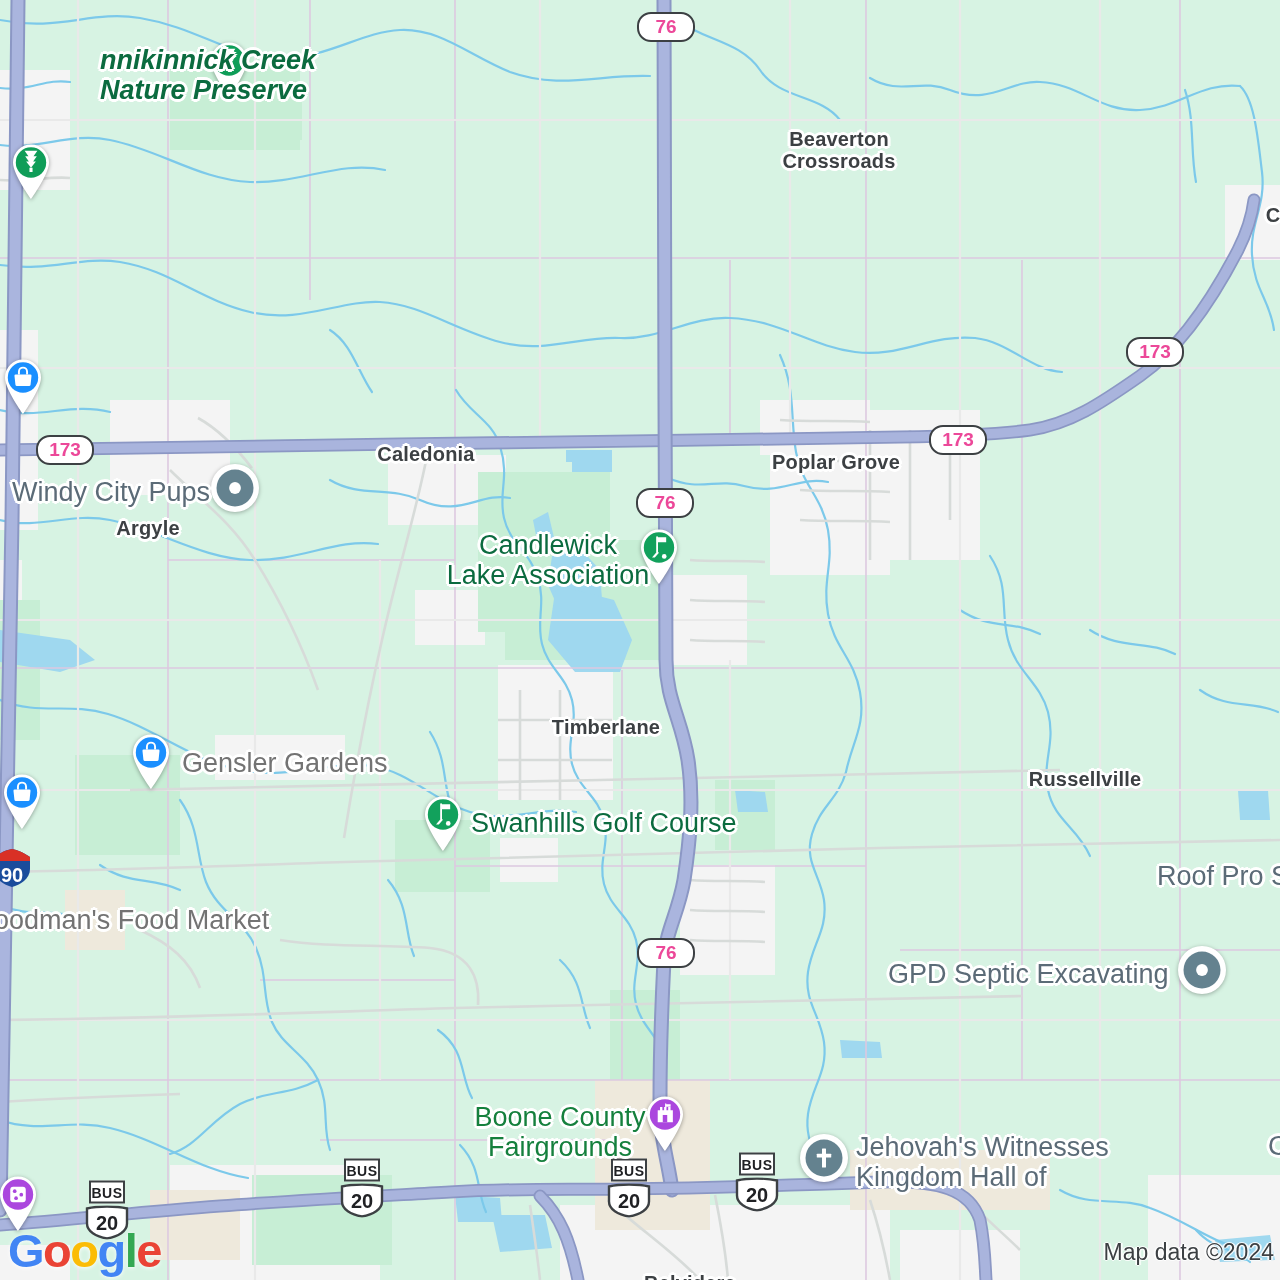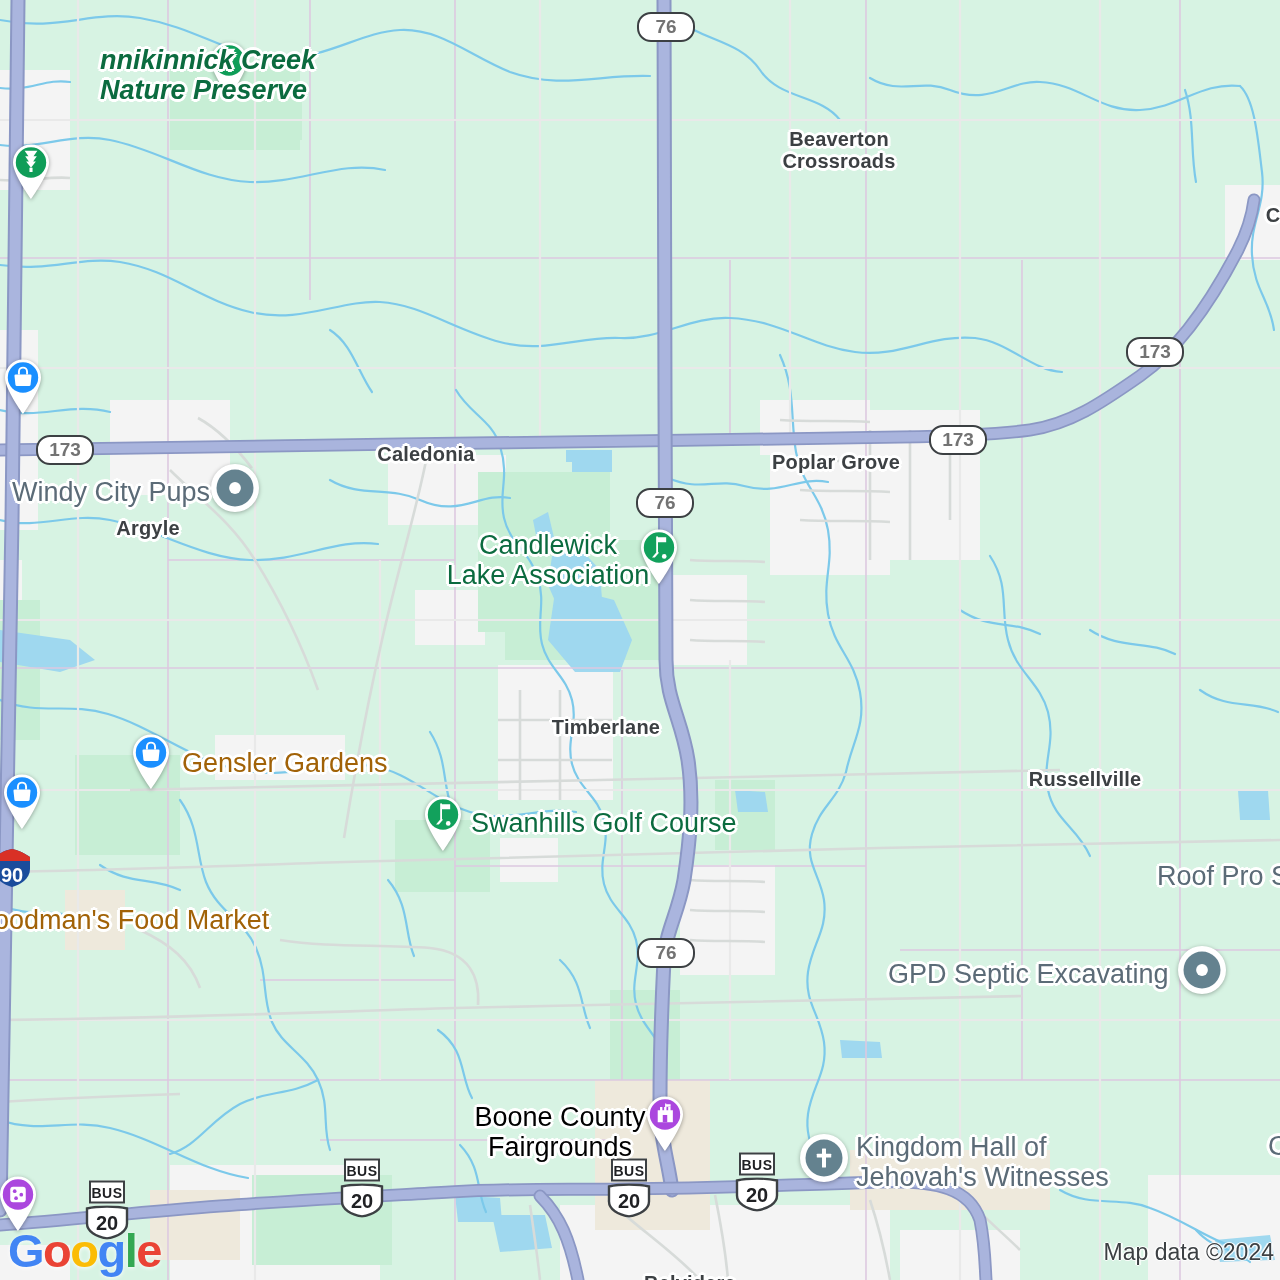--- a/index.html
+++ b/index.html
@@ -24,22 +24,22 @@
   }
   .lbl.city{
     color:#3c4043;
     font-weight:700;
     font-size:20px;
     letter-spacing:.2px;
   }
   .lbl.poi-green{color:#0b6b3f;font-weight:500;font-size:27px;}
   .lbl.poi-green.italic{font-style:italic;font-weight:700;}
   .lbl.poi-gray{color:#5b6b77;font-weight:400;font-size:27px;}
-  .lbl.poi-blue{color:#a16207;font-weight:400;font-size:27px;}
-  .lbl.poi-purple{color:#000000;font-weight:400;font-size:27px;}
+  .lbl.poi-blue{color:#737373;font-weight:400;font-size:27px;}
+  .lbl.poi-purple{color:#15803d;font-weight:400;font-size:27px;}
   .lbl.center{text-align:center;transform:translateX(-50%);}
 
   
   .pin{
     position:absolute;
     width:46px;height:60px;
     transform:translate(-50%,-100%);
   }
   .pin svg{display:block;width:46px;height:60px;
     filter:drop-shadow(0 1px 2px rgba(0,0,0,.35));}
@@ -53,21 +53,21 @@
 
   
   .shield{
     position:absolute;
     transform:translate(-50%,-50%);
     display:flex;flex-direction:column;align-items:center;
     pointer-events:none;
   }
   .shield .plate{
     background:#fff;border:2px solid #3c4043;
-    color:#737373;font-weight:700;
+    color:#ec4899;font-weight:700;
     display:flex;align-items:center;justify-content:center;
   }
   .shield.oval .plate{
     border-radius:14px;height:26px;min-width:42px;padding:0 6px;
     font-size:19px;
   }
   .shield.us{
     gap:2px;
   }
   .shield.us .bus{
@@ -498,21 +498,21 @@
       <div class="lbl city center" style="left: 690px; top: 1272px;"><div>Belvidere</div></div>
       <div class="lbl poi-green italic" style="left: 100px; top: 45px;"><div>nnikinnick Creek</div><div>Nature Preserve</div></div>
       <div class="lbl poi-gray" style="left: 4px; top: 477px; margin-left: 8px;"><div>Windy City Pups</div></div>
       <div class="lbl poi-green center" style="left: 548px; top: 530px; text-align: center;"><div>Candlewick</div><div>Lake Association</div></div>
       <div class="lbl poi-blue" style="left: 182px; top: 748px;"><div>Gensler Gardens</div></div>
       <div class="lbl poi-green" style="left: 471px; top: 808px;"><div>Swanhills Golf Course</div></div>
       <div class="lbl poi-gray" style="left: 1157px; top: 861px;"><div>Roof Pro S</div></div>
       <div class="lbl poi-blue" style="left: -6px; top: 905px;"><div>oodman's Food Market</div></div>
       <div class="lbl poi-gray" style="left: 888px; top: 959px;"><div>GPD Septic Excavating</div></div>
       <div class="lbl poi-purple center" style="left: 560px; top: 1102px; text-align: center;"><div>Boone County</div><div>Fairgrounds</div></div>
-      <div class="lbl poi-gray" style="left: 856px; top: 1132px;"><div>Kingdom Hall of</div><div>Jehovah's Witnesses</div></div>
+      <div class="lbl poi-gray" style="left: 856px; top: 1132px;"><div>Jehovah's Witnesses</div><div>Kingdom Hall of</div></div>
       <div class="lbl poi-gray" style="left: 1268px; top: 1131px;"><div>C</div></div>
     </div>
 
   <div id="google-logo">
     <span class="g1">G</span><span class="g2">o</span><span class="g3">o</span><span class="g4">g</span><span class="g5">l</span><span class="g6">e</span>
   </div>
 
   <div id="attribution">Map data ©2024</div>
 </div>
 

